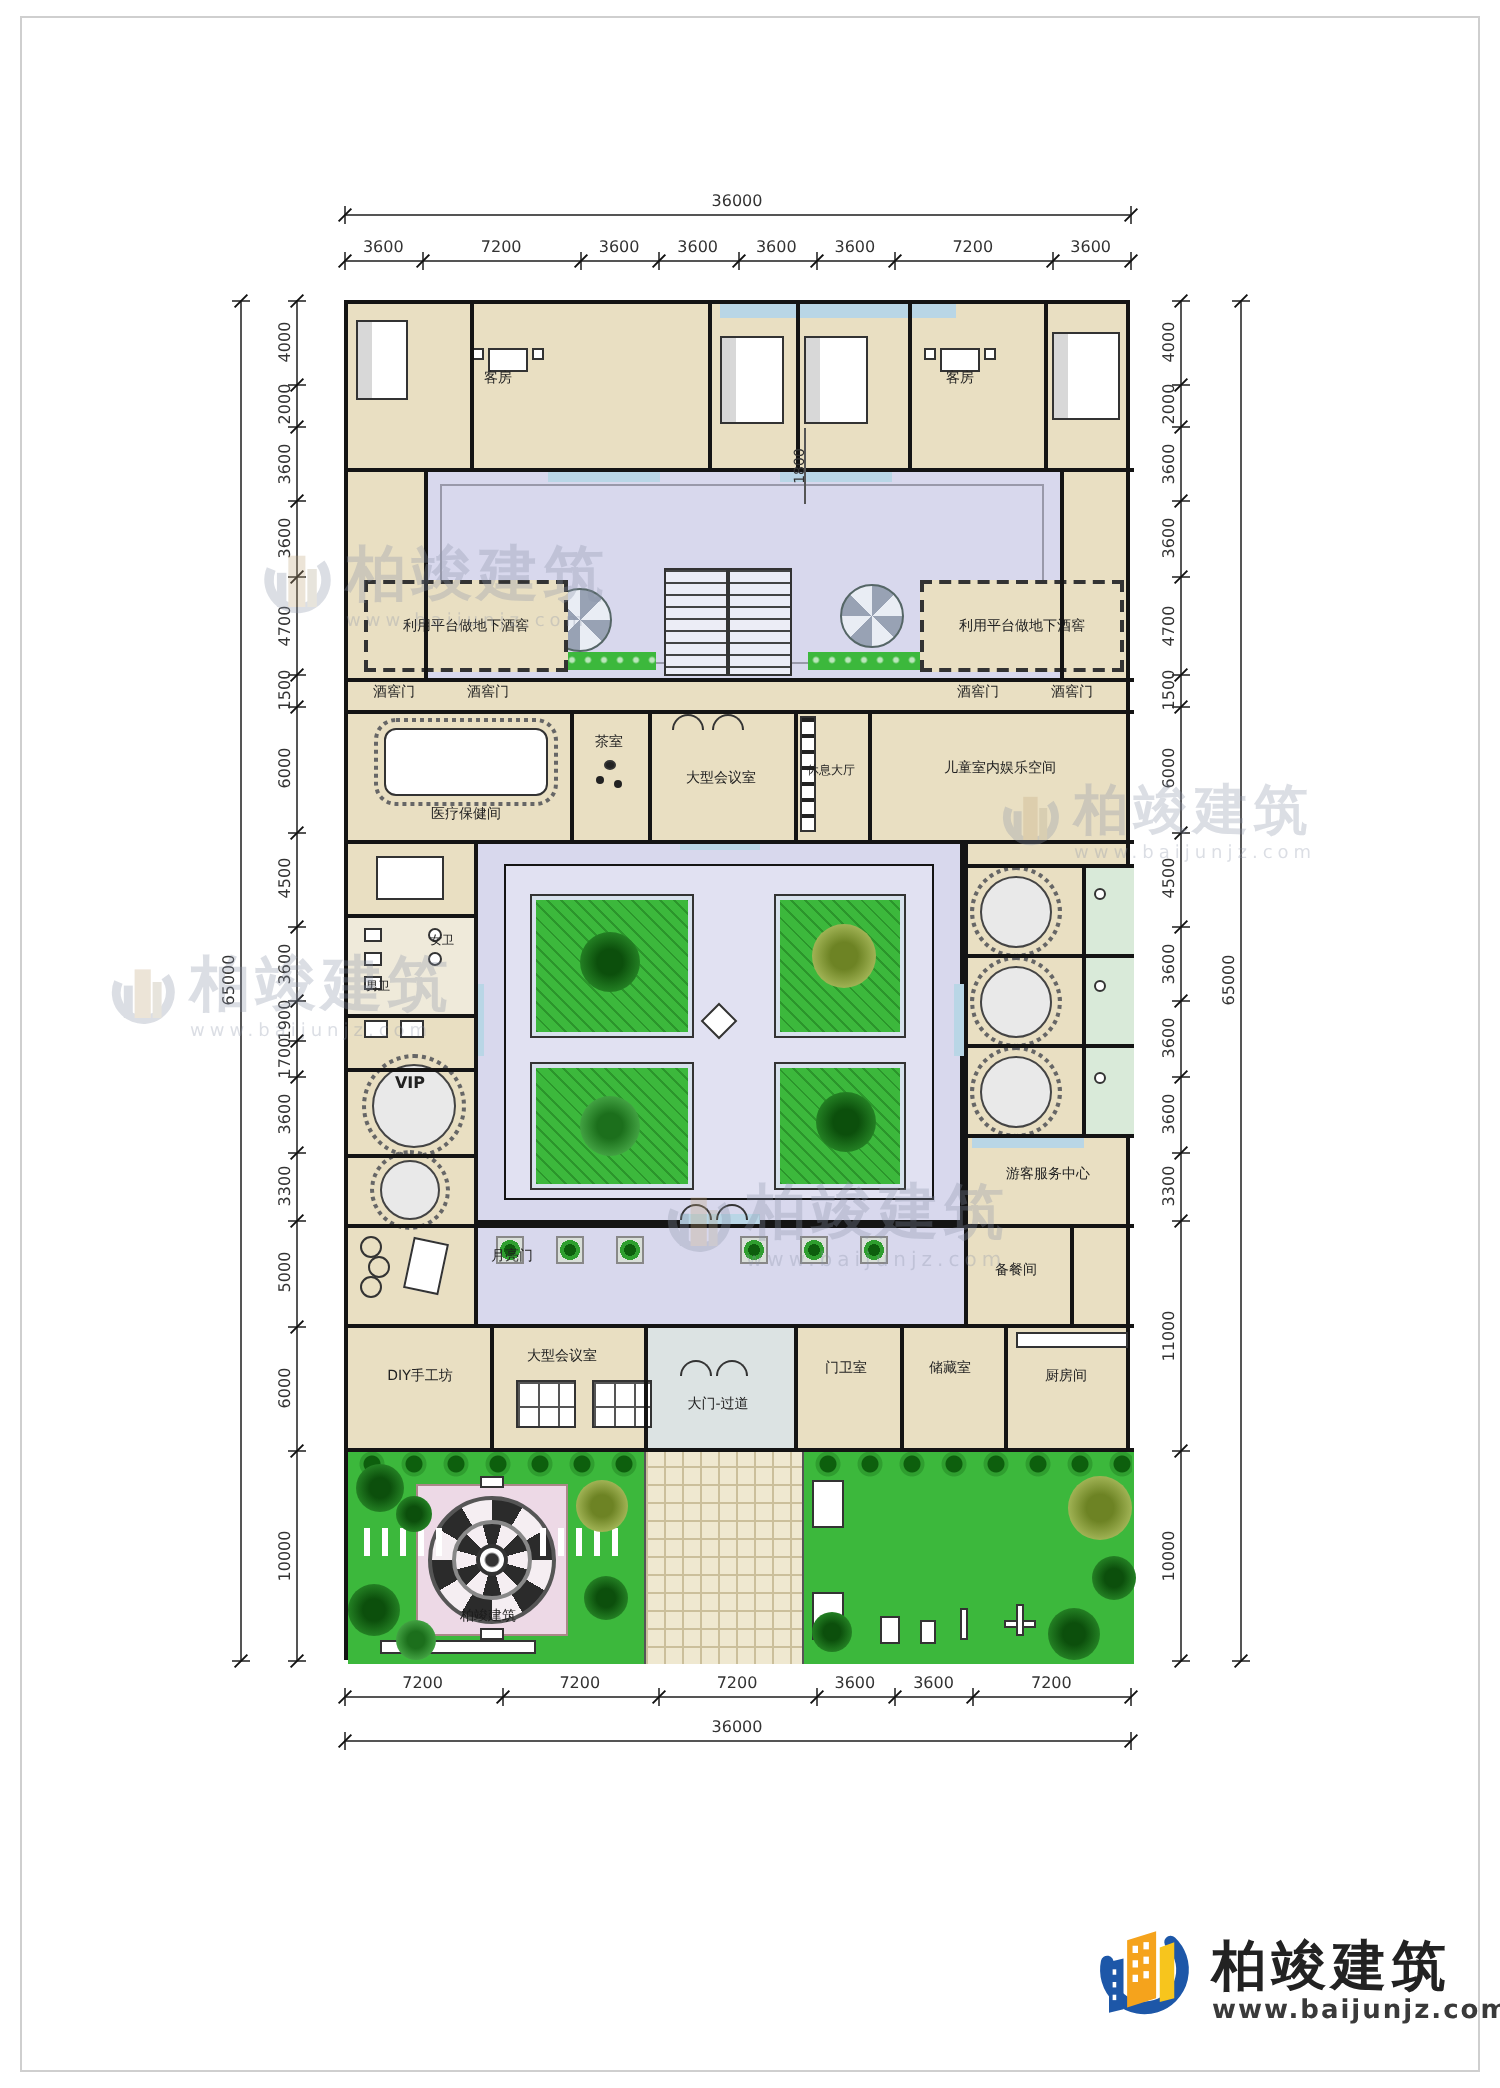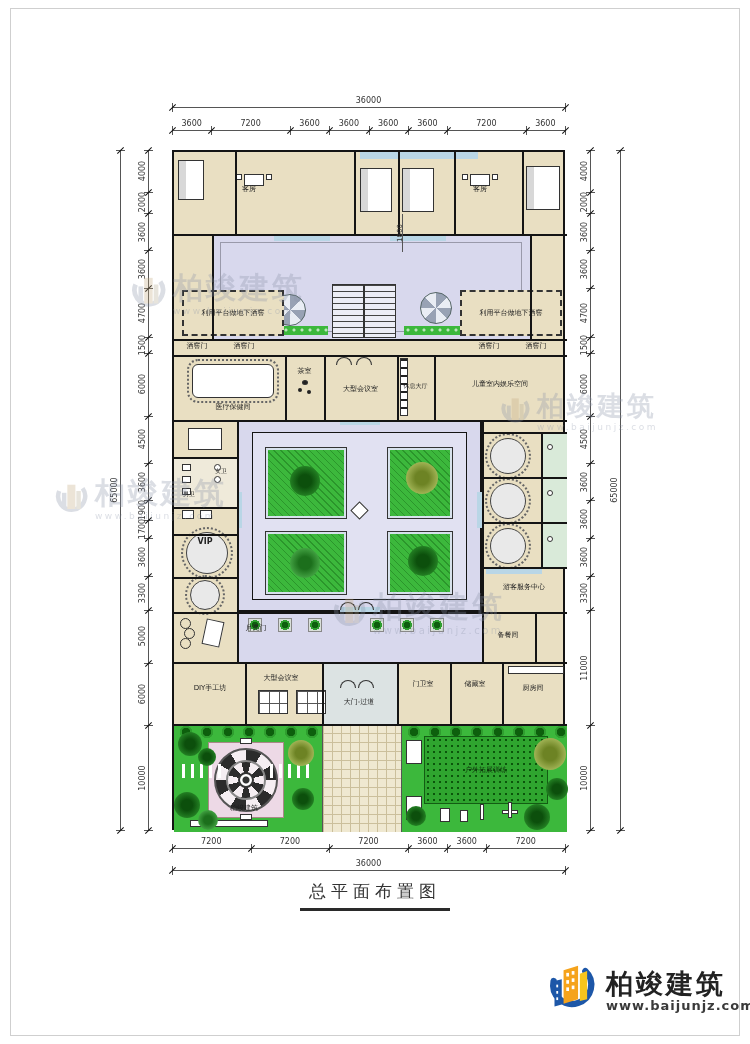--- a/index.html
+++ b/index.html
@@ -180,23 +180,20 @@
     <i class="sq" style="left:66px;top:662px;width:12px;height:6px"></i>
     <i class="sq" style="left:16px;top:668px;width:78px;height:7px"></i>
     <i class="fence" style="left:8px;top:612px;width:44px"></i>
     <i class="fence" style="left:96px;top:612px;width:44px"></i>
     <i class="tree t-dark" style="left:4px;top:580px;width:24px;height:24px"></i>
     <i class="tree t-dark" style="left:24px;top:596px;width:18px;height:18px"></i>
     <i class="tree t-dark" style="left:0px;top:640px;width:26px;height:26px"></i>
     <i class="tree t-mid" style="left:24px;top:658px;width:20px;height:20px"></i>
     <i class="tree t-olive" style="left:114px;top:588px;width:26px;height:26px"></i>
     <i class="tree t-dark" style="left:118px;top:636px;width:22px;height:22px"></i>
-    <div class="field" style="left:250px;top:584px;width:124px;height:68px">
-      <span class="lbl" style="color:#10300e">户外拓展训练</span>
-    </div>
     <i class="sq" style="left:232px;top:588px;width:16px;height:24px"></i>
     <i class="sq" style="left:232px;top:644px;width:16px;height:24px"></i>
     <i class="sq" style="left:266px;top:656px;width:10px;height:14px"></i>
     <i class="sq" style="left:286px;top:658px;width:8px;height:12px"></i>
     <i class="sq" style="left:306px;top:652px;width:4px;height:16px"></i>
     <i class="sq" style="left:328px;top:658px;width:16px;height:4px"></i>
     <i class="sq" style="left:334px;top:650px;width:4px;height:16px"></i>
     <i class="tree t-olive" style="left:360px;top:586px;width:32px;height:32px"></i>
     <i class="tree t-dark" style="left:372px;top:626px;width:22px;height:22px"></i>
     <i class="tree t-dark" style="left:350px;top:652px;width:26px;height:26px"></i>
@@ -489,21 +486,20 @@
         <rect x="17" y="5" width="9" height="27" fill="#c3a87e"></rect>
         <rect x="11" y="14" width="5" height="18" fill="#8b94a8"></rect>
         <rect x="27" y="12" width="5" height="20" fill="#b3a88e"></rect>
       </svg>
     <div class="wmt">
         <div class="wmname">柏竣建筑</div>
         <div class="wmurl" style="font-size:10px">www.baijunjz.com</div>
       </div>
   </div>
 
-  <div id="title">总平面布置图</div>
 
   <div id="brand">
     <svg width="58" height="66" viewBox="0 0 64 70">
       <path d="M15 24 A21 21 0 1 0 50 13" fill="none" stroke="#1d57a8" stroke-width="7" stroke-linecap="round"></path>
       <polygon points="26,12 42,7 42,44 26,49" fill="#f5a31c"></polygon>
       <polygon points="44,16 52,13 52,44 44,46" fill="#f7c51d"></polygon>
       <polygon points="16,24 24,22 24,50 16,52" fill="#1d57a8"></polygon>
       <g fill="#fff">
         <rect x="29" y="15" width="3" height="4"></rect>
           <rect x="35" y="13" width="3" height="4"></rect>

